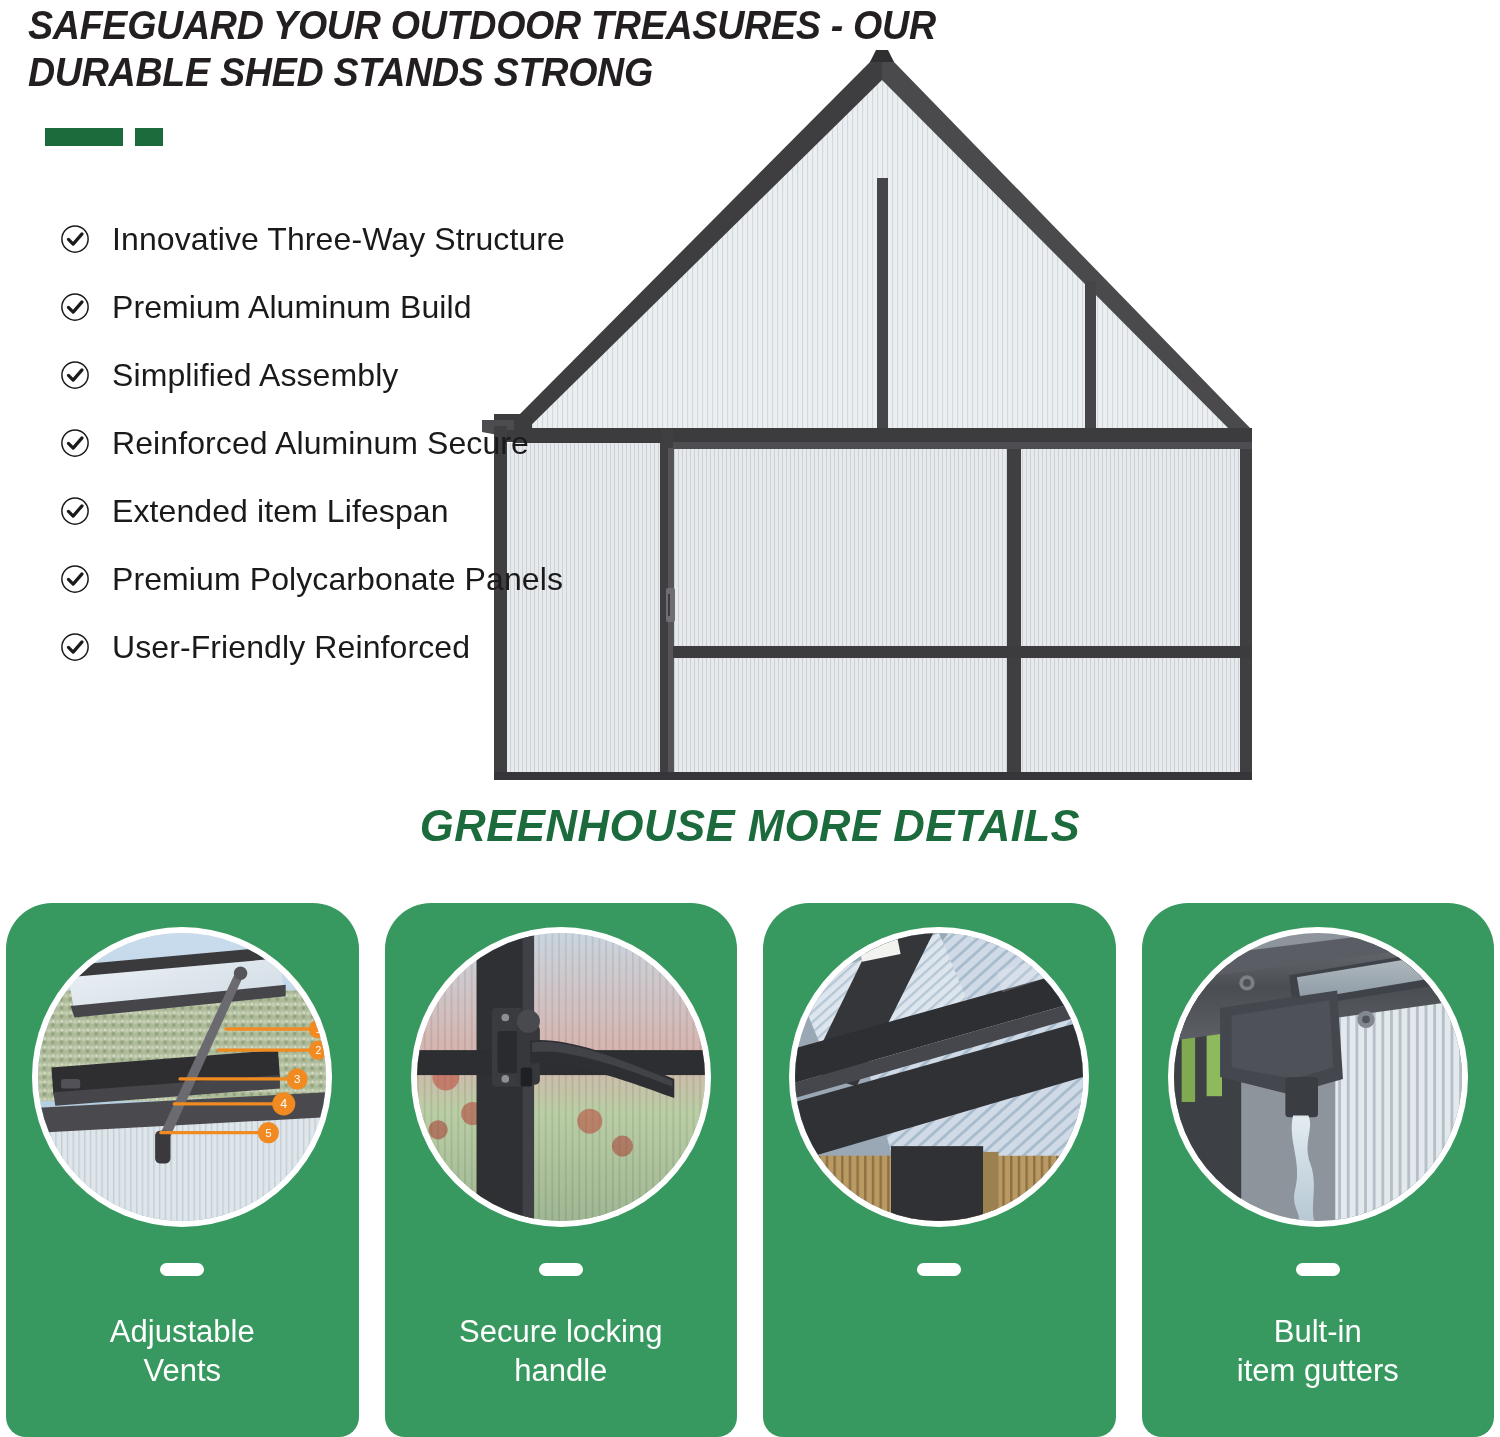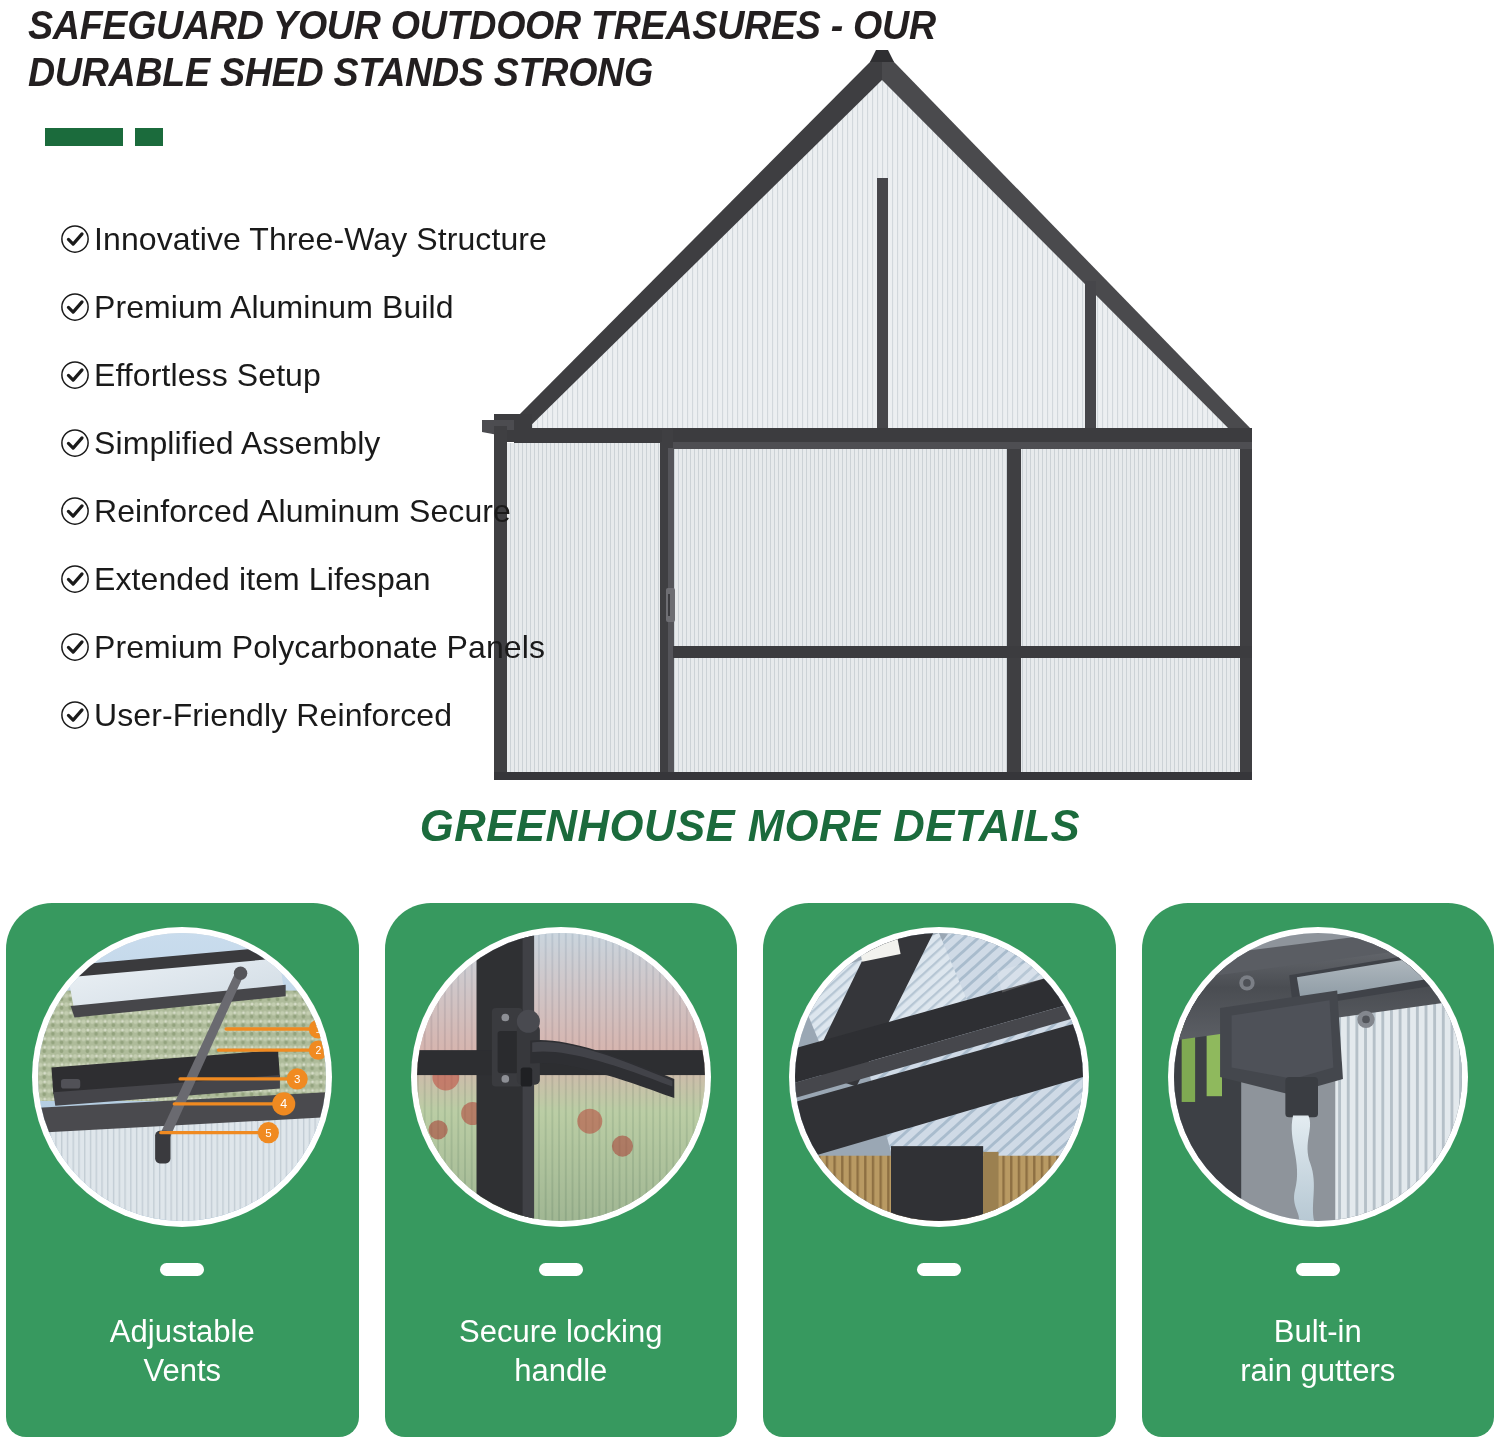--- a/index.html
+++ b/index.html
@@ -26,21 +26,21 @@
     white-space:pre-line;
   }
 
   #accent-bars{ position:absolute; left:45px; top:128px; display:flex; gap:12px; }
   .accent-bar{ height:18px; background:#1b6b3c; }
   .accent-bar.long{ width:78px; }
   .accent-bar.short{ width:28px; }
 
   #feature-list{ position:absolute; left:60px; top:205px; width:700px; }
   .feature-item{
-    display:flex; align-items:center; height:68px; gap:4px;
+    display:flex; align-items:center; height:68px; gap:22px;
   }
   .check-icon{ flex:0 0 auto; width:30px; height:30px; display:block; }
   .feature-label{
     font-size:32px; color:#1a1a1a; letter-spacing:0.1px; white-space:nowrap;
   }
 
   
   #section-heading{
     position:absolute; left:0; top:800px; width:1500px; text-align:center;
     font-size:45px; font-weight:bold; font-style:italic; color:#1b6b3c;
@@ -157,27 +157,20 @@
         <path d="M9 16.5 L14 21.5 L23.5 10.5" fill="none" stroke="#1a1a1a" stroke-width="3.4" stroke-linecap="round" stroke-linejoin="round"></path>
       </svg>
       <span class="feature-label">Innovative Three-Way Structure</span>
     </li>
     <li class="feature-item">
       <svg class="check-icon" viewBox="0 0 32 32">
         <circle cx="16" cy="16" r="14" fill="none" stroke="#1a1a1a" stroke-width="1.6"></circle>
         <path d="M9 16.5 L14 21.5 L23.5 10.5" fill="none" stroke="#1a1a1a" stroke-width="3.4" stroke-linecap="round" stroke-linejoin="round"></path>
       </svg>
       <span class="feature-label">Premium Aluminum Build</span>
-    </li>
-    <li class="feature-item">
-      <svg class="check-icon" viewBox="0 0 32 32">
-        <circle cx="16" cy="16" r="14" fill="none" stroke="#1a1a1a" stroke-width="1.6"></circle>
-        <path d="M9 16.5 L14 21.5 L23.5 10.5" fill="none" stroke="#1a1a1a" stroke-width="3.4" stroke-linecap="round" stroke-linejoin="round"></path>
-      </svg>
-      <span class="feature-label">Effortless Setup</span>
     </li>
     <li class="feature-item">
       <svg class="check-icon" viewBox="0 0 32 32">
         <circle cx="16" cy="16" r="14" fill="none" stroke="#1a1a1a" stroke-width="1.6"></circle>
         <path d="M9 16.5 L14 21.5 L23.5 10.5" fill="none" stroke="#1a1a1a" stroke-width="3.4" stroke-linecap="round" stroke-linejoin="round"></path>
       </svg>
       <span class="feature-label">Simplified Assembly</span>
     </li>
     <li class="feature-item">
       <svg class="check-icon" viewBox="0 0 32 32">
@@ -421,16 +414,16 @@
 
           <circle cx="76" cy="52" r="8" fill="#7b7f86"></circle>
             <circle cx="76" cy="52" r="4" fill="#4e5157"></circle>
           <circle cx="200" cy="90" r="9" fill="#83878e"></circle>
             <circle cx="200" cy="90" r="4" fill="#52555b"></circle>
         </svg>
       </div>
     </div>
     <div class="card-divider"></div>
     <div class="card-label">Bult-in
-rain gutters</div>
+item gutters</div>
   </div>
 
 </div>
 
 </body></html>

